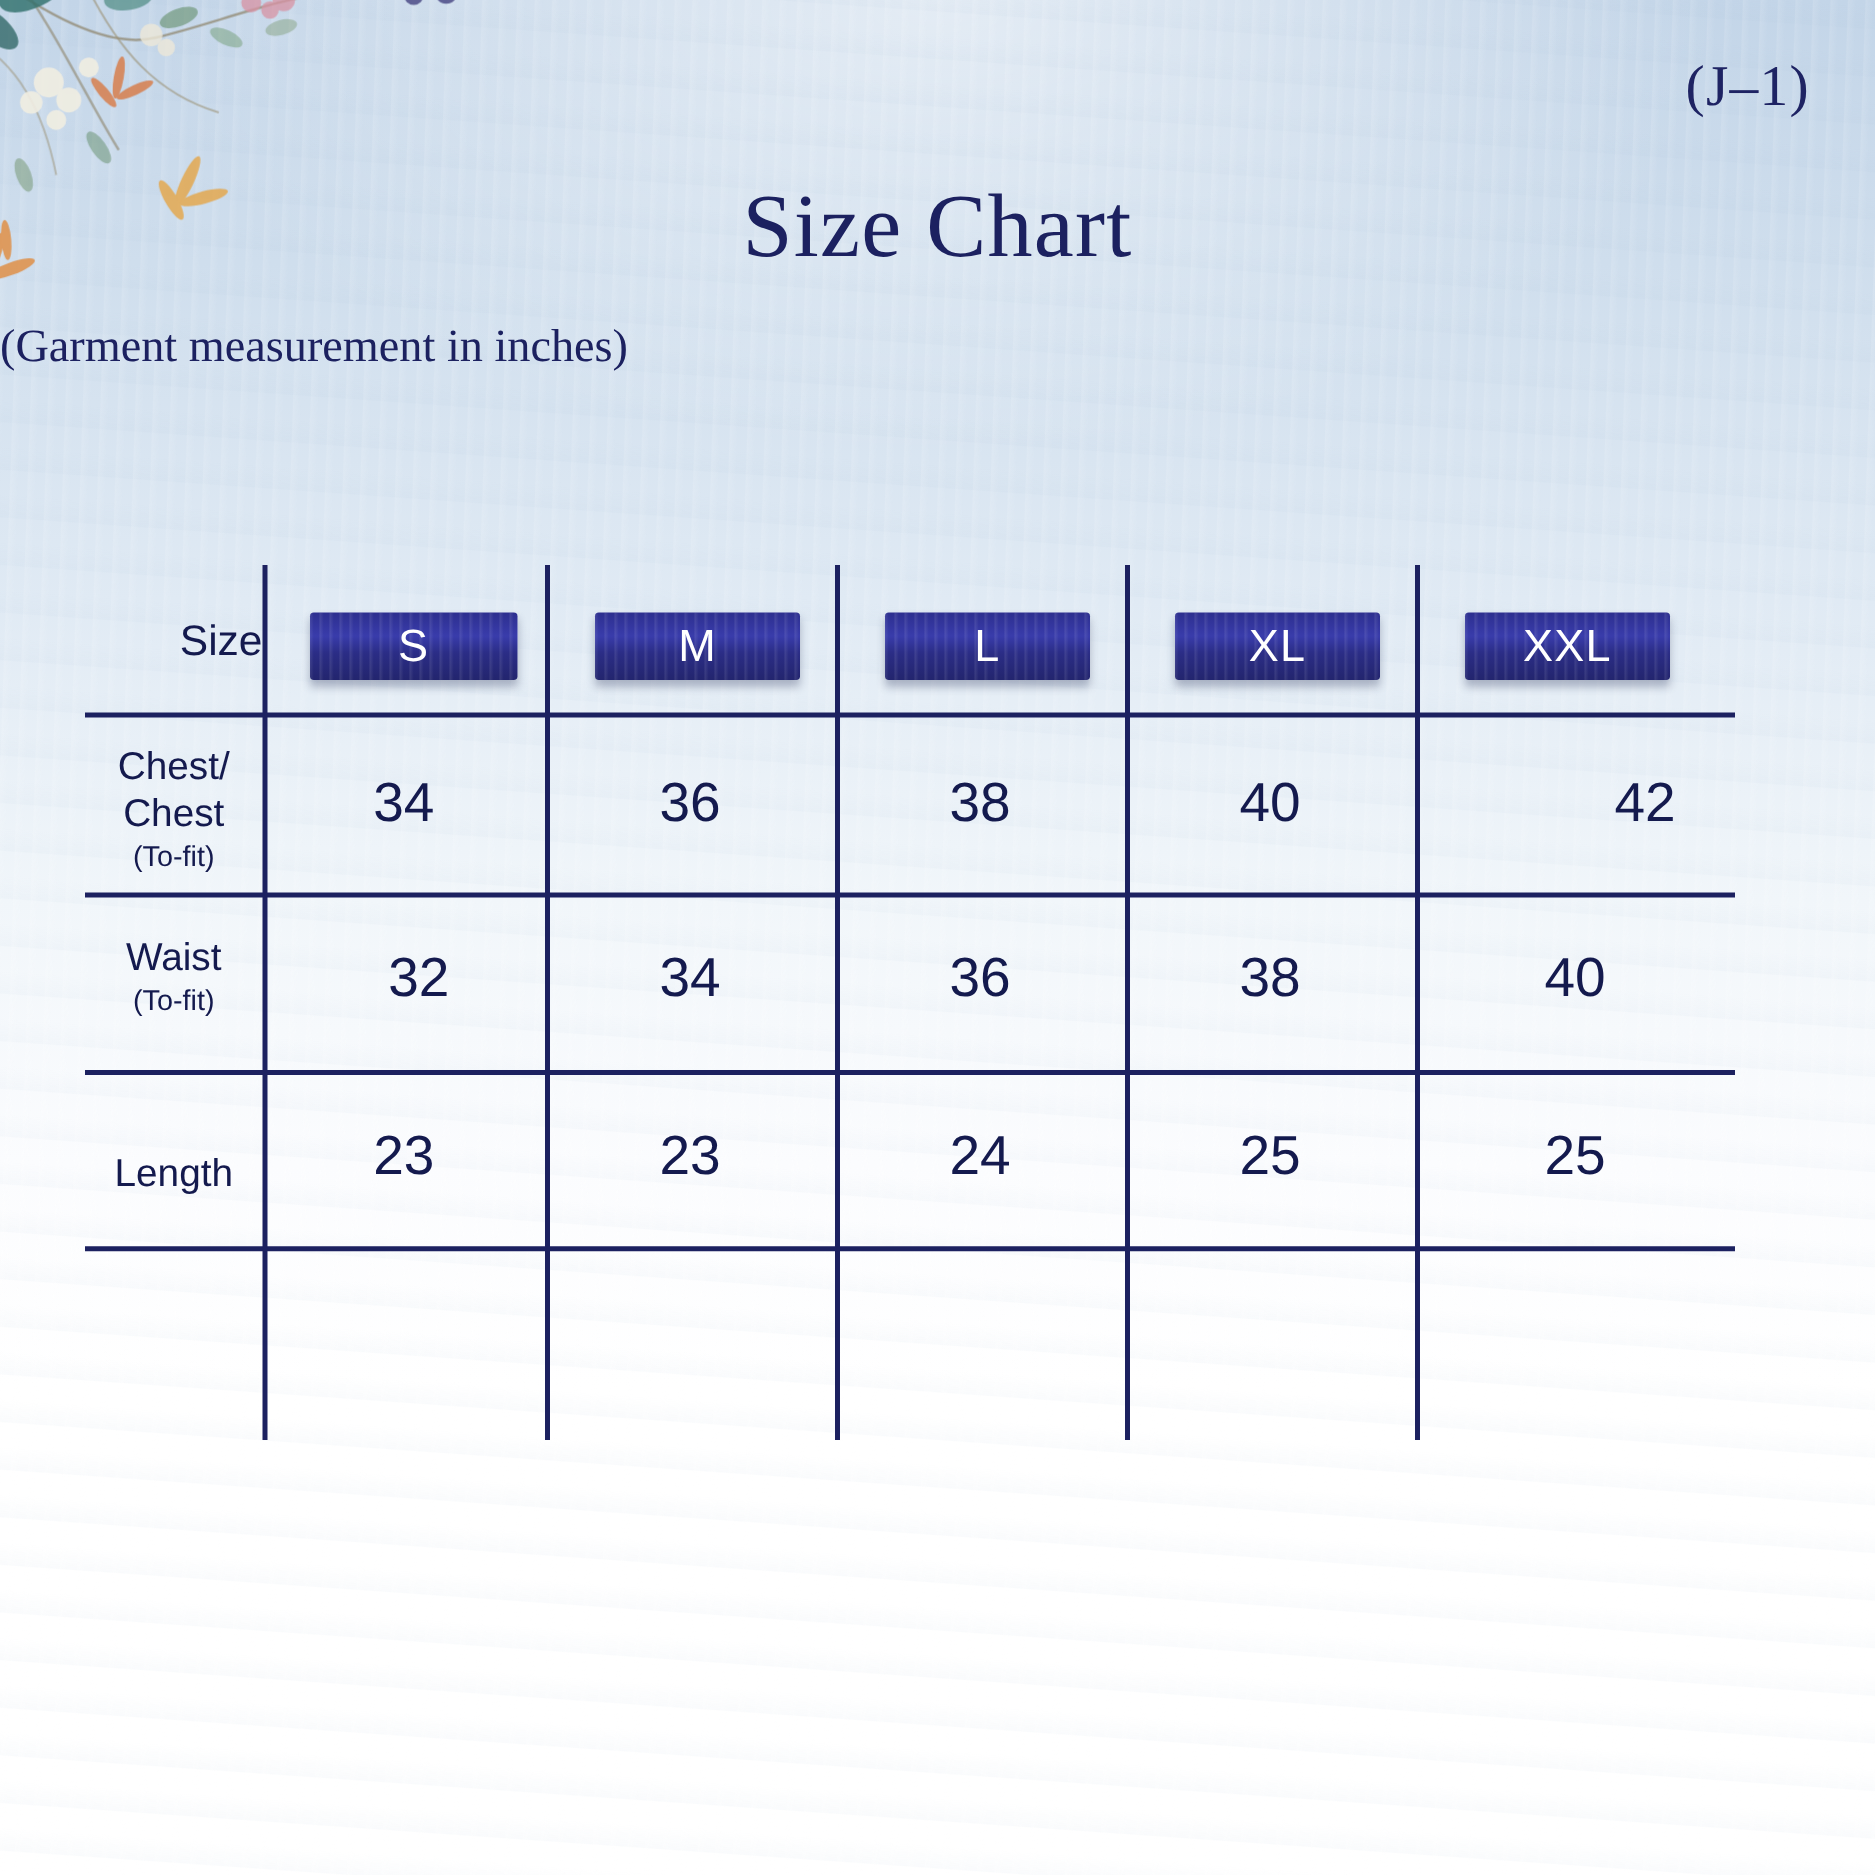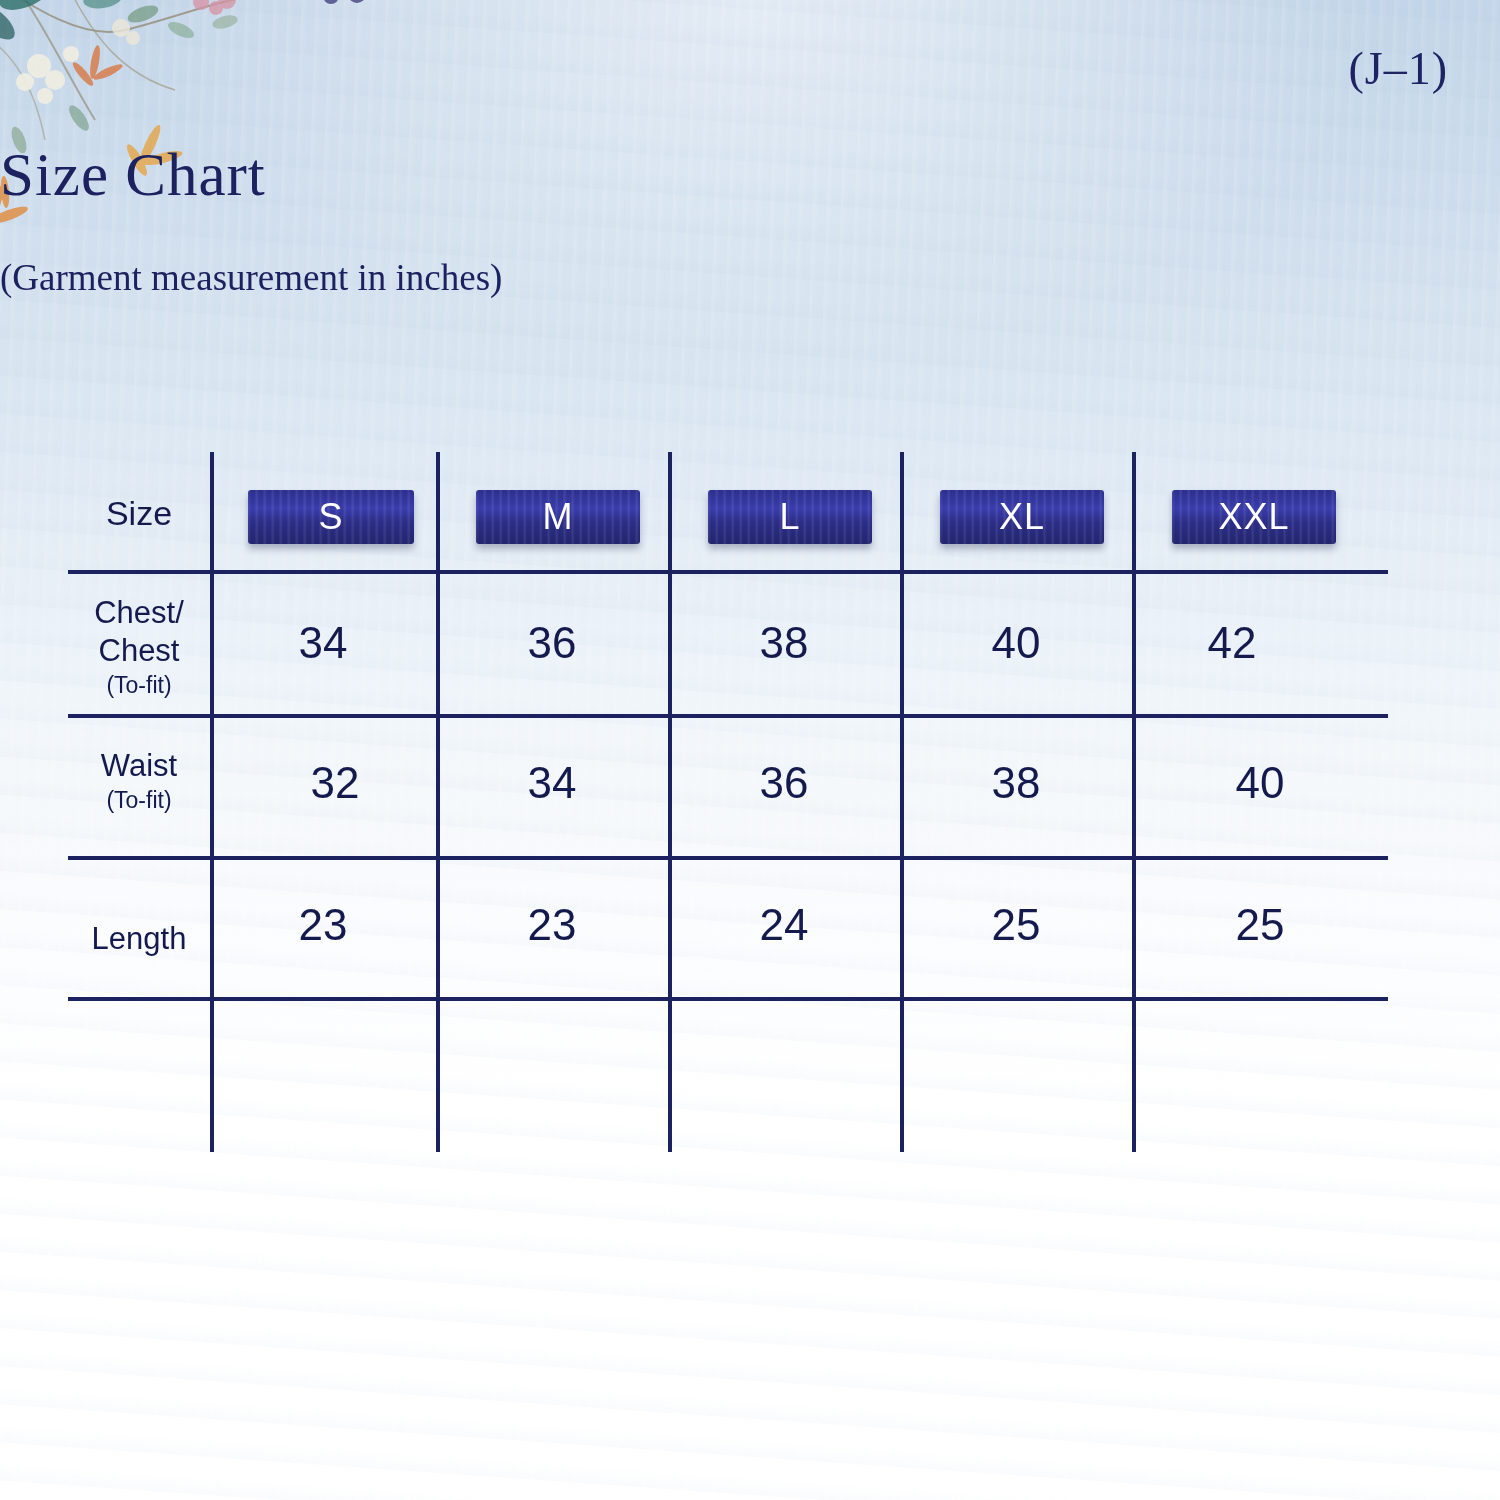--- a/index.html
+++ b/index.html
@@ -54,22 +54,23 @@
     font-size: 46px;
     color: #1e2363;
     letter-spacing: 1px;
   }
 
   .title {
     position: absolute;
     top: 140px;
     left: 0;
     width: 1500px;
+    text-align: center;
     font-family: "Liberation Serif", serif;
-    font-size: 61px;
+    font-size: 72px;
     color: #1c2160;
     letter-spacing: 1px;
   }
 
   .subtitle {
     position: absolute;
     top: 256px;
     left: 0;
     width: 1232px;
     text-align: left;
@@ -136,21 +137,21 @@
     font-size: 44px;
     color: #141a4e;
     font-weight: 400;
   }
 
   .size-word {
     position: absolute;
     left: 0;
     width: 142px;
     top: 42px;
-    text-align: center;
+    text-align: right;
     font-size: 34px;
     color: #141a4e;
   }
 
   
   .pill {
     position: absolute;
     height: 54px;
     border-radius: 3px;
     background: linear-gradient(180deg, #2d2f8f 0%, #393cab 35%, #2b2d86 60%, #23256e 100%);
@@ -297,21 +298,21 @@
 
     <div class="row-label" style="top:142px;">
       <div class="main">Chest/</div>
       <div class="main">Chest</div>
       <div class="sub">(To-fit)</div>
     </div>
     <div class="cell-val" style="left:142px; width:226px; top:166px;">34</div>
     <div class="cell-val" style="left:368px; width:232px; top:166px;">36</div>
     <div class="cell-val" style="left:600px; width:232px; top:166px;">38</div>
     <div class="cell-val" style="left:832px; width:232px; top:166px;">40</div>
-    <div class="cell-val" style="left:1036px; width:256px; top:166px;">42</div>
+    <div class="cell-val" style="left:1120px; width:256px; top:166px;">42</div>
 
     <div class="row-label" style="top:295px;">
       <div class="main">Waist</div>
       <div class="sub">(To-fit)</div>
     </div>
     <div class="cell-val" style="left:142px; width:226px; top:306px;margin-left:12px;">32</div>
     <div class="cell-val" style="left:368px; width:232px; top:306px;">34</div>
     <div class="cell-val" style="left:600px; width:232px; top:306px;">36</div>
     <div class="cell-val" style="left:832px; width:232px; top:306px;">38</div>
     <div class="cell-val" style="left:1064px; width:256px; top:306px;">40</div>

